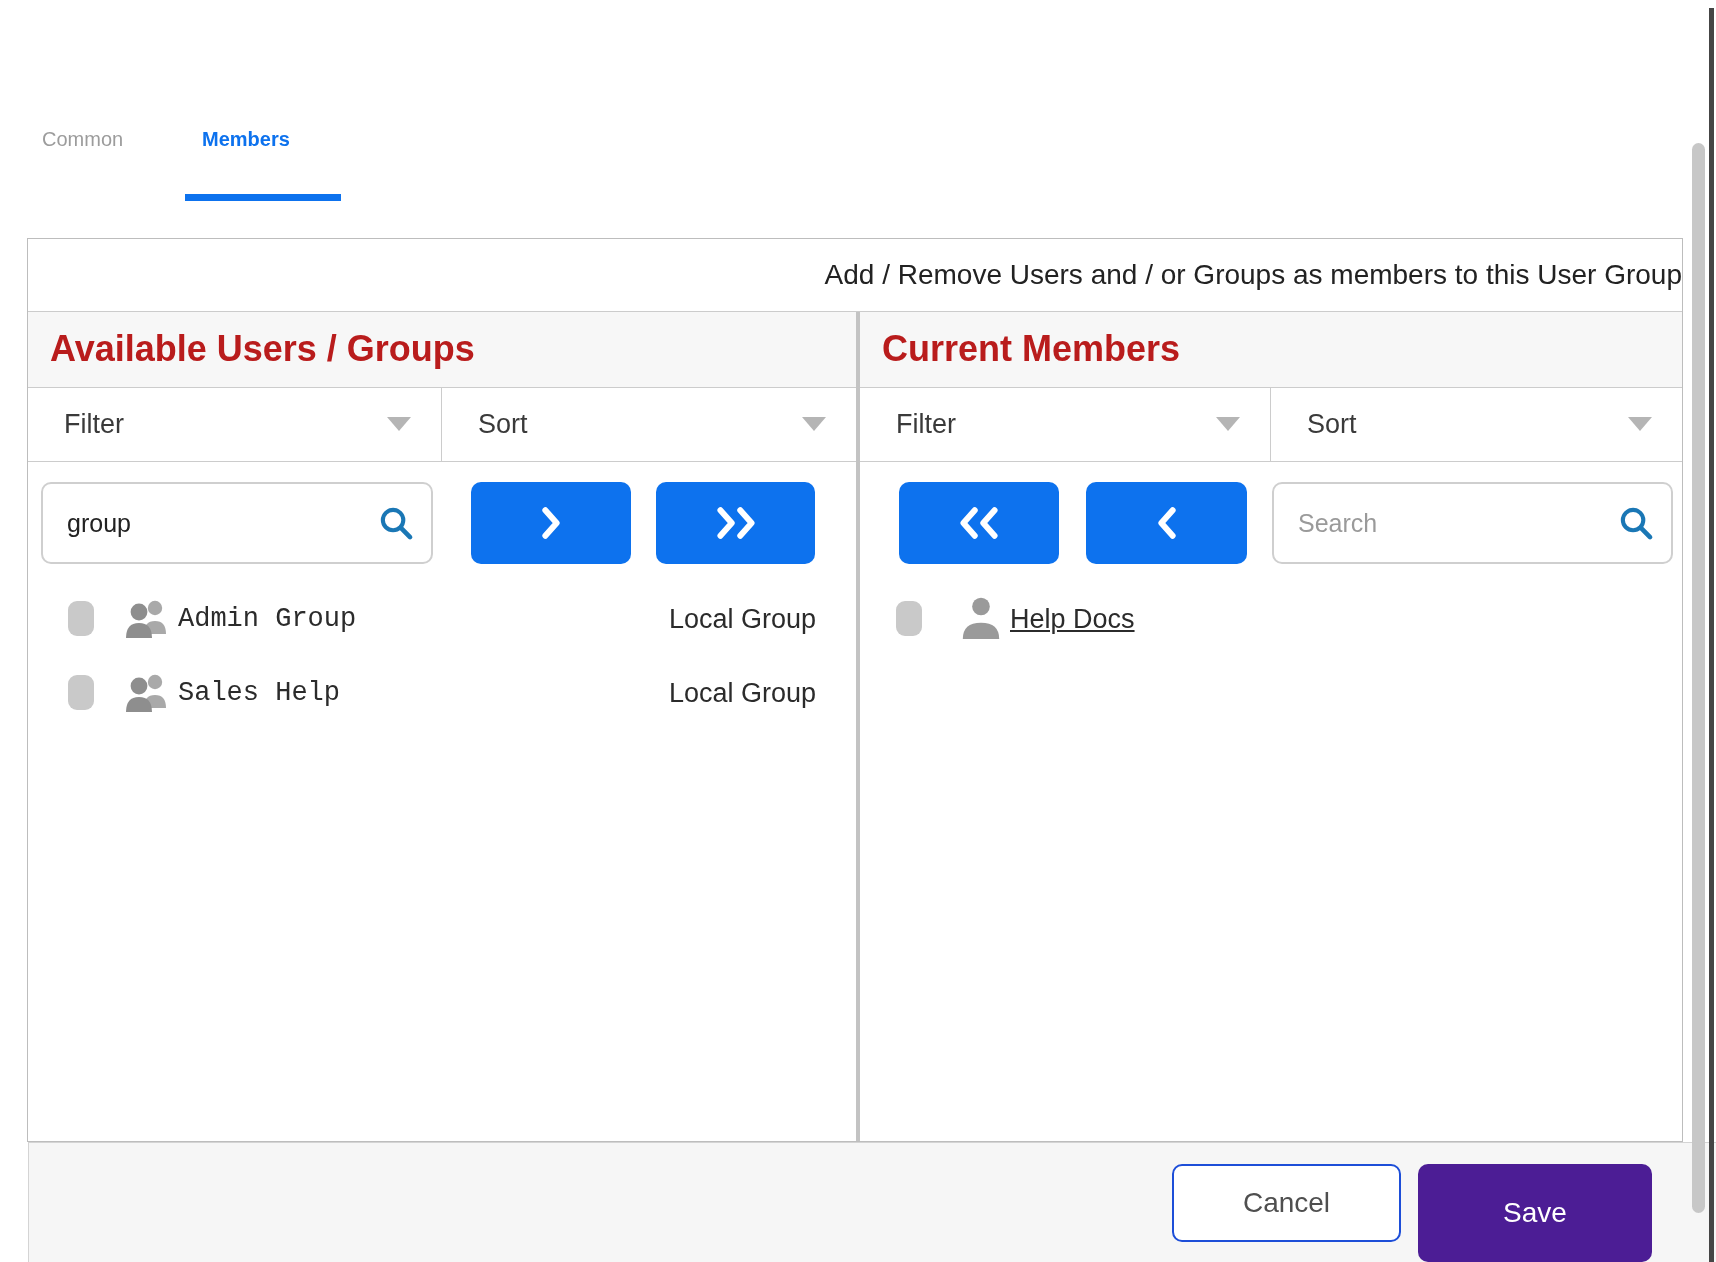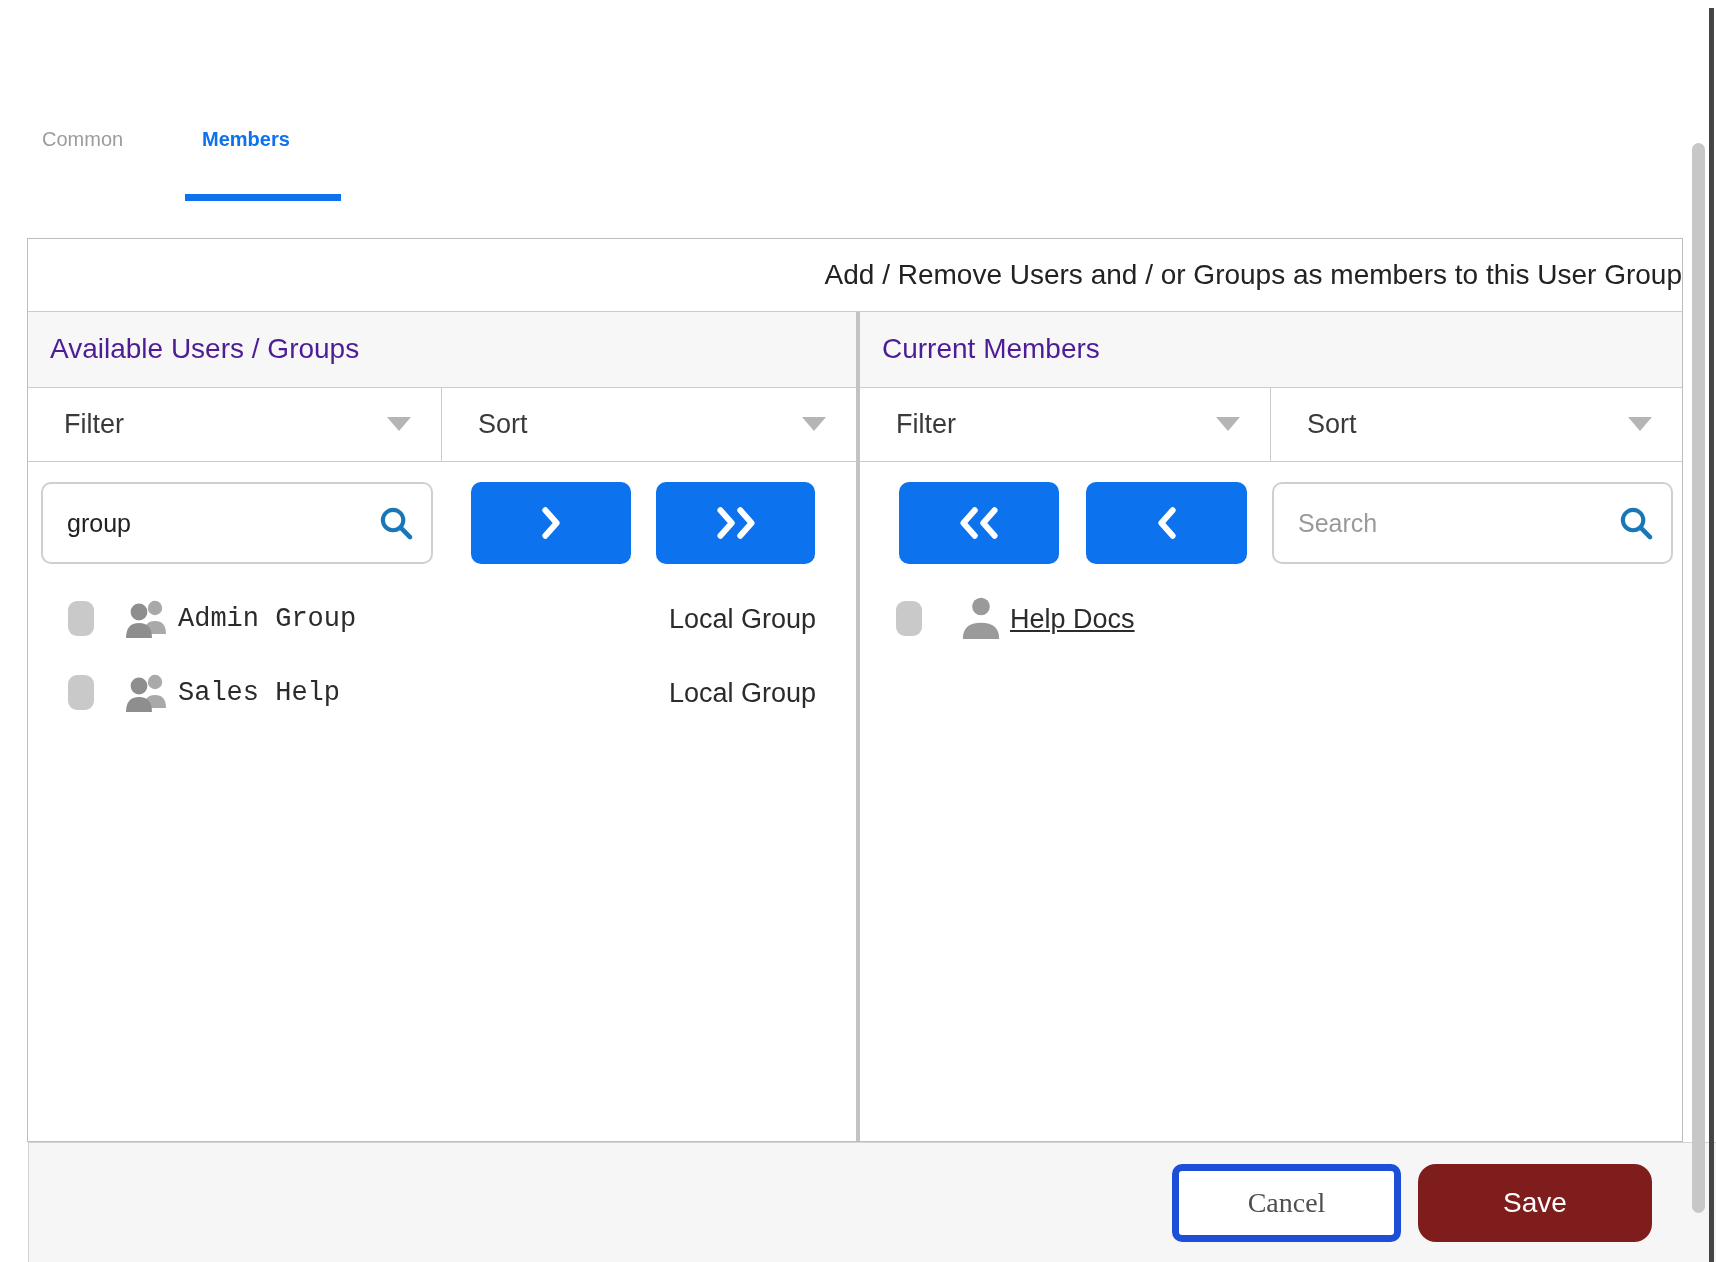--- a/index.html
+++ b/index.html
@@ -23,21 +23,21 @@
   
   .panel{position:absolute;left:27px;top:238px;width:1656px;height:904px;border:1px solid #bdbdbd;background:#fff;box-sizing:border-box;}
   .caption-row{position:absolute;left:0;right:0;top:0;height:73px;border-bottom:1px solid #cccccc;box-sizing:border-box;}
   .caption-row span{display:block;padding-left:22px;line-height:72px;font-size:28px;color:#222;text-align:right;}
   .panel-body{position:absolute;left:0;right:0;top:73px;bottom:0;}
   .col{position:absolute;top:0;bottom:0;}
   .col-left{left:0;width:828px;}
   .col-divider{position:absolute;left:828px;width:4px;top:0;bottom:0;background:#c3c3c3;}
   .col-right{left:832px;right:0;}
   .sec-hdr{position:relative;height:76px;background:#f7f7f7;border-bottom:1px solid #cccccc;box-sizing:border-box;}
-  .sec-hdr span{display:block;padding-left:22px;line-height:74px;font-size:28px;font-weight:400;color:#4c1d95;}
+  .sec-hdr span{display:block;padding-left:22px;line-height:74px;font-size:36px;font-weight:700;color:#b91c1c;}
   .fs-row{position:relative;height:74px;border-bottom:1px solid #cccccc;box-sizing:border-box;display:flex;}
   .fs-cell{position:relative;width:50%;height:100%;cursor:pointer;}
   .fs-cell.first{border-right:1px solid #cccccc;box-sizing:border-box;}
   .fs-cell .lbl{position:absolute;left:36px;top:0;line-height:72px;font-size:27px;color:#3a3a3a;}
   .caret{position:absolute;right:30px;top:29px;width:0;height:0;border-left:12px solid transparent;border-right:12px solid transparent;border-top:14px solid #b5b5b5;}
   .controls{position:relative;height:120px;}
   .search-box{position:absolute;box-sizing:border-box;height:82px;background:#fff;border:2px solid #cfcfcf;border-radius:10px;}
   .search-box input{position:absolute;left:0;top:0;width:100%;height:100%;border:none;outline:none;background:transparent;font-family:inherit;font-size:25px;color:#222;padding:0 60px 0 24px;box-sizing:border-box;}
   .search-box input::placeholder{color:#9a9a9a;}
   .search-glyph{position:absolute;right:16px;top:20px;width:38px;height:38px;cursor:pointer;}
@@ -57,22 +57,22 @@
   .col-left .item-name{left:150px;font-family:Liberation Mono, monospace;}
   
   .btn-left-all{left:39px;width:160px;}
   .btn-left-one{left:226px;width:161px;}
   .col-right .search-box{left:412px;top:20px;width:401px;}
   .col-right .checkbox{left:36px;}
   .col-right .row-icon{left:98px;top:10px;}
   .col-right .item-name{left:150px;text-decoration:underline;}
   
   .footer{position:absolute;left:28px;top:1142px;width:1688px;height:120px;background:#f6f6f6;border-top:1px solid #d4d4d4;border-left:1px solid #d4d4d4;box-sizing:border-box;}
-  .btn-cancel{position:absolute;left:1143px;top:21px;width:229px;height:78px;background:#fff;border:7px solid #1d4ed8;border-radius:10px;font-family:Liberation Serif, serif;font-size:28px;color:#4f4f4f;cursor:pointer;text-align:center;}
-  .btn-save{position:absolute;left:1389px;top:21px;width:234px;height:78px;background:#7f1d1d;border:none;border-radius:18px;font-family:inherit;font-size:28px;color:#fff;cursor:pointer;}
+  .btn-cancel{position:absolute;left:1143px;top:21px;width:229px;height:78px;background:#fff;border:2px solid #1d4ed8;border-radius:10px;font-family:Liberation Sans, sans-serif;font-size:28px;color:#4f4f4f;cursor:pointer;text-align:center;}
+  .btn-save{position:absolute;left:1389px;top:21px;width:234px;height:98px;background:#4c1d95;border:none;border-radius:10px;font-family:inherit;font-size:28px;color:#fff;cursor:pointer;}
   
   .scroll-thumb{position:absolute;left:1692px;top:143px;width:13px;height:1070px;border-radius:7px;background:#c7c7c7;cursor:pointer;}
   .window-edge{position:absolute;left:1709px;top:8px;width:5px;height:1254px;background:#454545;}
 </style>
 </head>
 <body>
 
 <div class="stage">
 
 

